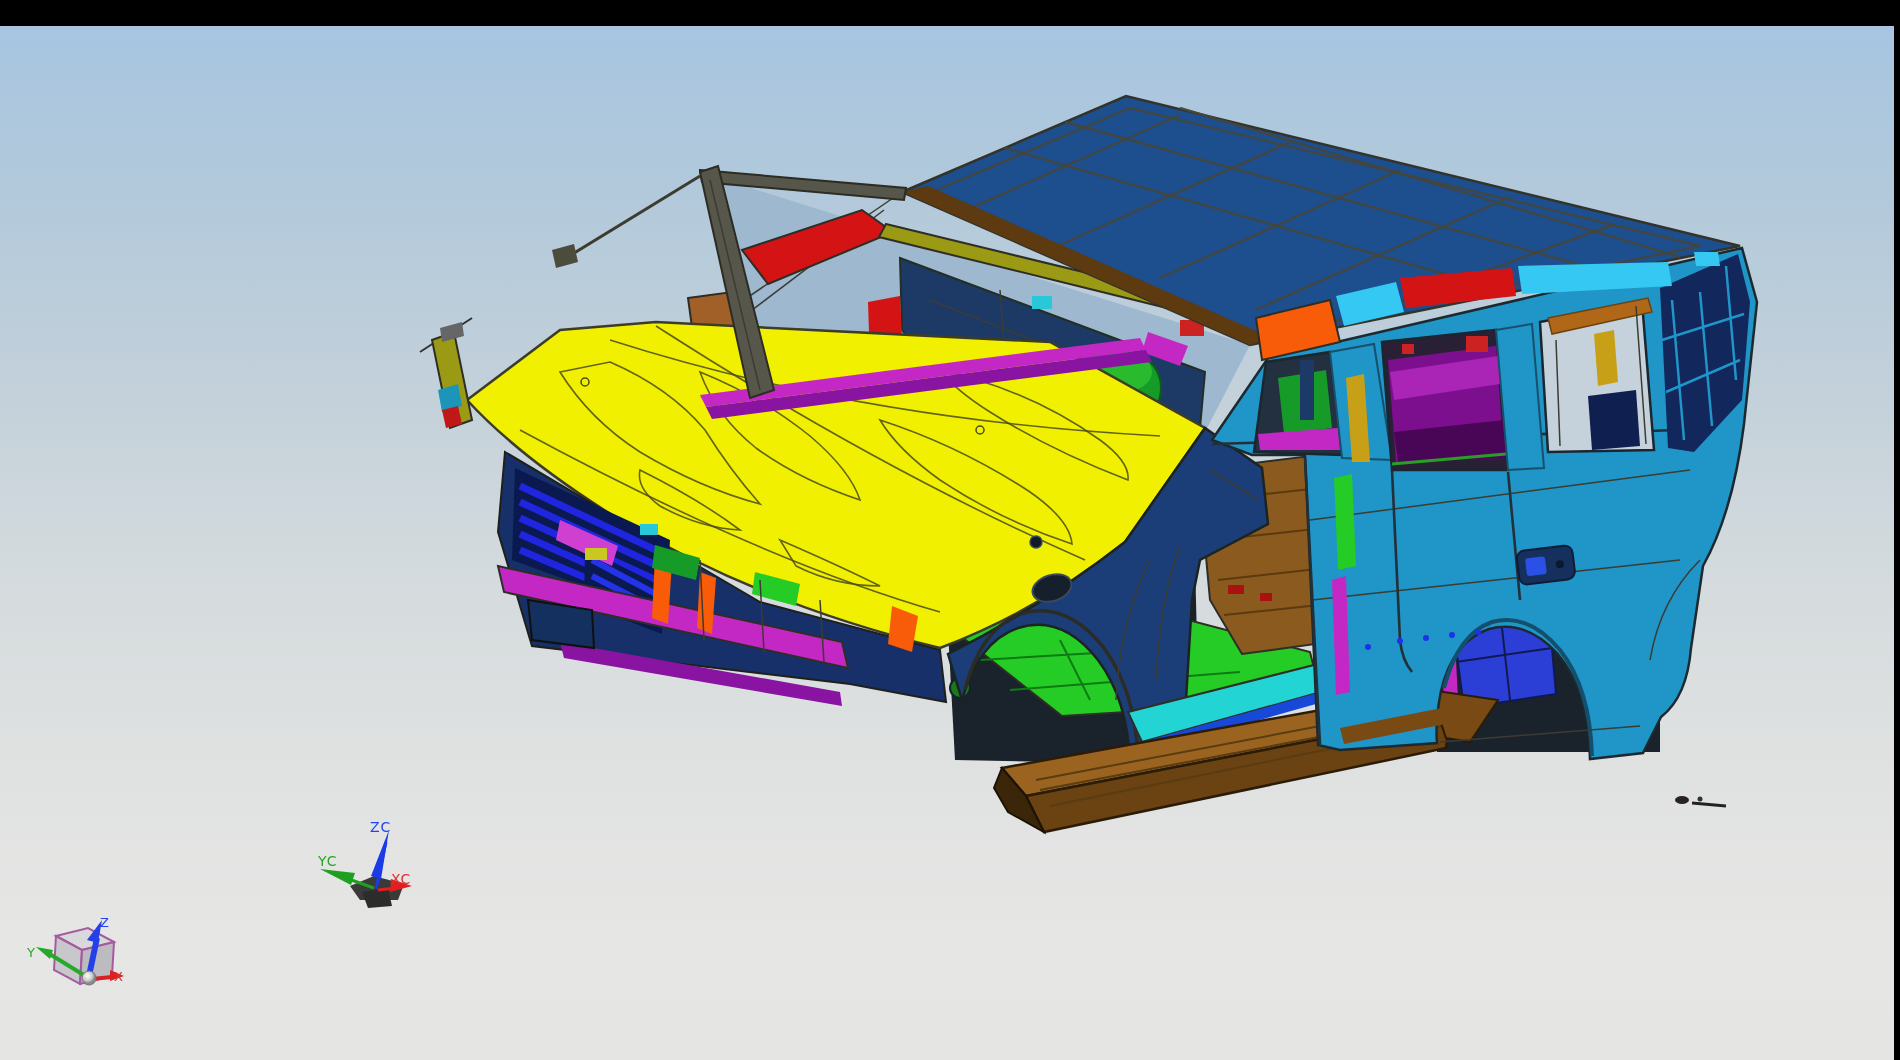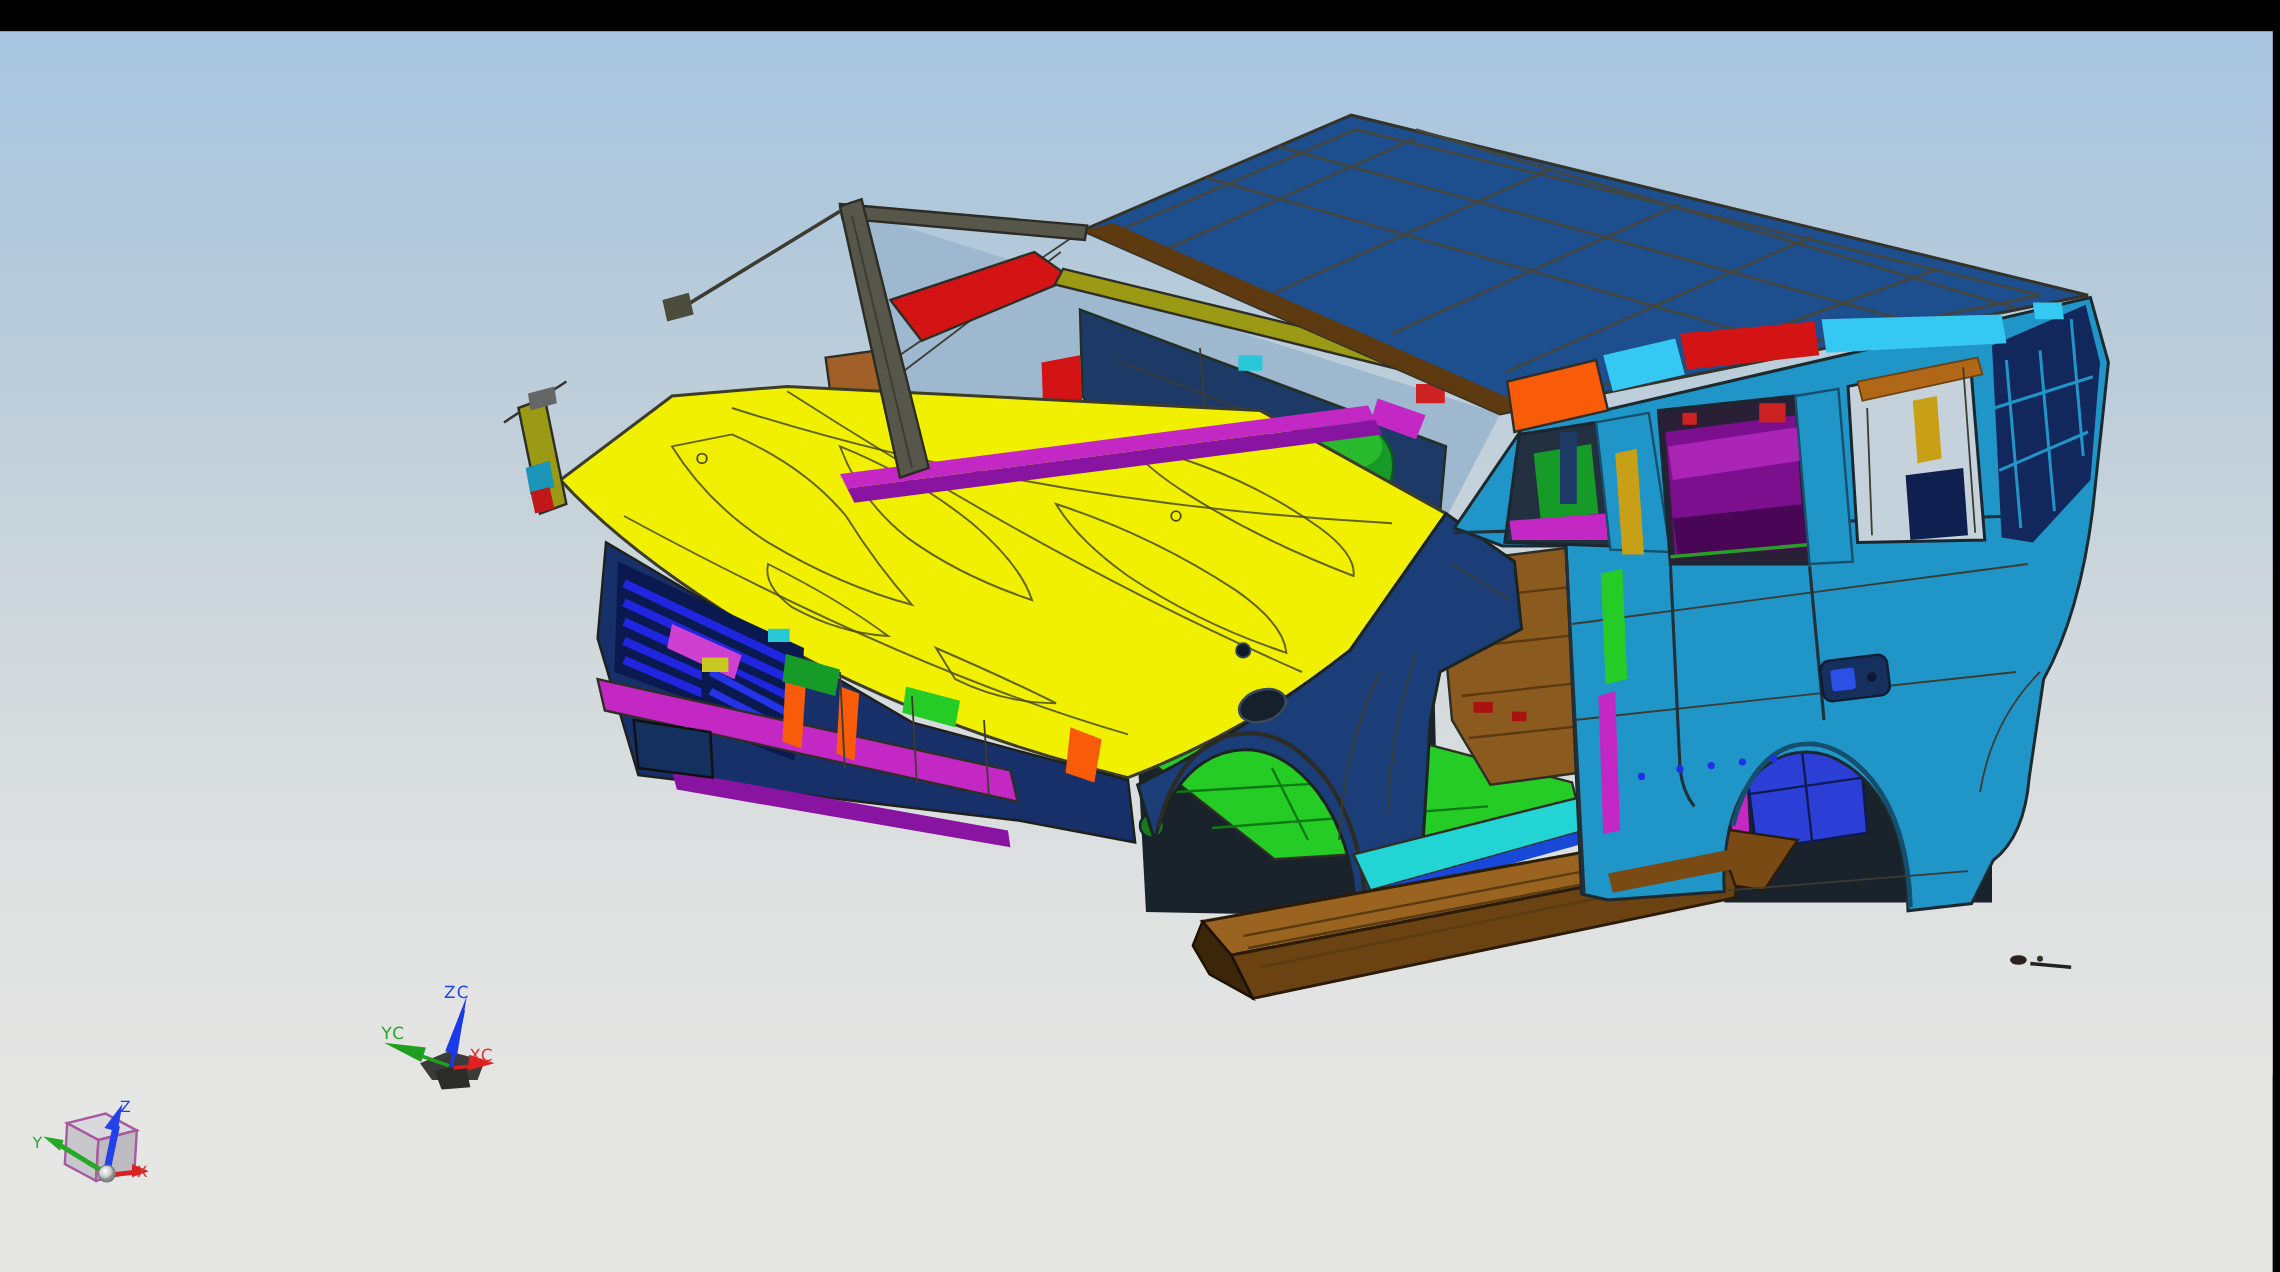--- a/index.html
+++ b/index.html
@@ -1,17 +1,17 @@
 <!DOCTYPE html>
 <html><head>
 <meta charset="utf-8">
 <style>
   html,body{margin:0;padding:0;background:#000;width:1900px;height:1060px;overflow:hidden;
     font-family:"DejaVu Sans","Liberation Sans",sans-serif;}
-  #stage{position:relative;width:1900px;height:896px;background:#f0abfc;}
+  #stage{position:relative;width:1900px;height:896px;background:#3b82f6;}
   #viewport{position:absolute;left:0;top:26px;width:1894px;height:1034px;
     background:linear-gradient(180deg,#a7c5e1 0%,#b2c9db 16%,#c2d0da 34%,#d3dadd 52%,#dfe1e1 70%,#e6e6e4 88%,#e5e5e3 100%);}
   #letterbox-top{position:absolute;left:0;top:0;width:1900px;height:26px;background:#000;}
   #edge-right{position:absolute;right:0;top:0;width:6px;height:1060px;background:#000;}
   svg{position:absolute;left:0;top:0;}
   text{font-family:"DejaVu Sans","Liberation Sans",sans-serif;}
   .axis-label{font-size:14px;letter-spacing:1px;}
   .axis-label-small{font-size:13px;letter-spacing:1px;}
   
   .c-roof{fill:#1d4e8e}.c-hood{fill:#f0f000}.c-teal{fill:#1f95c8}.c-navy{fill:#1b3e78}

